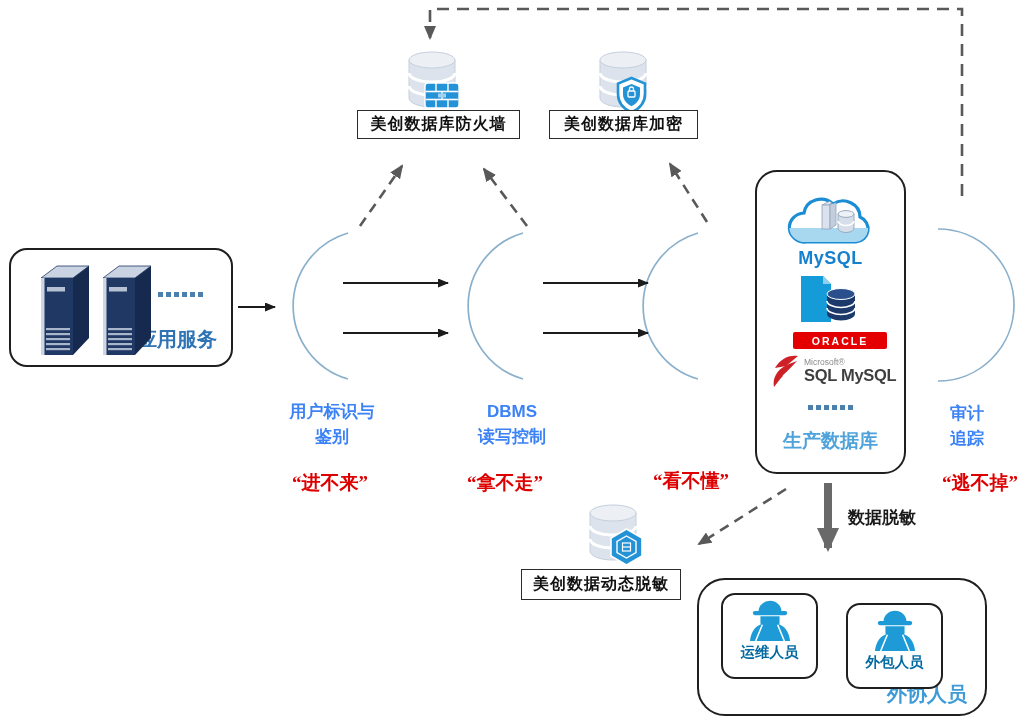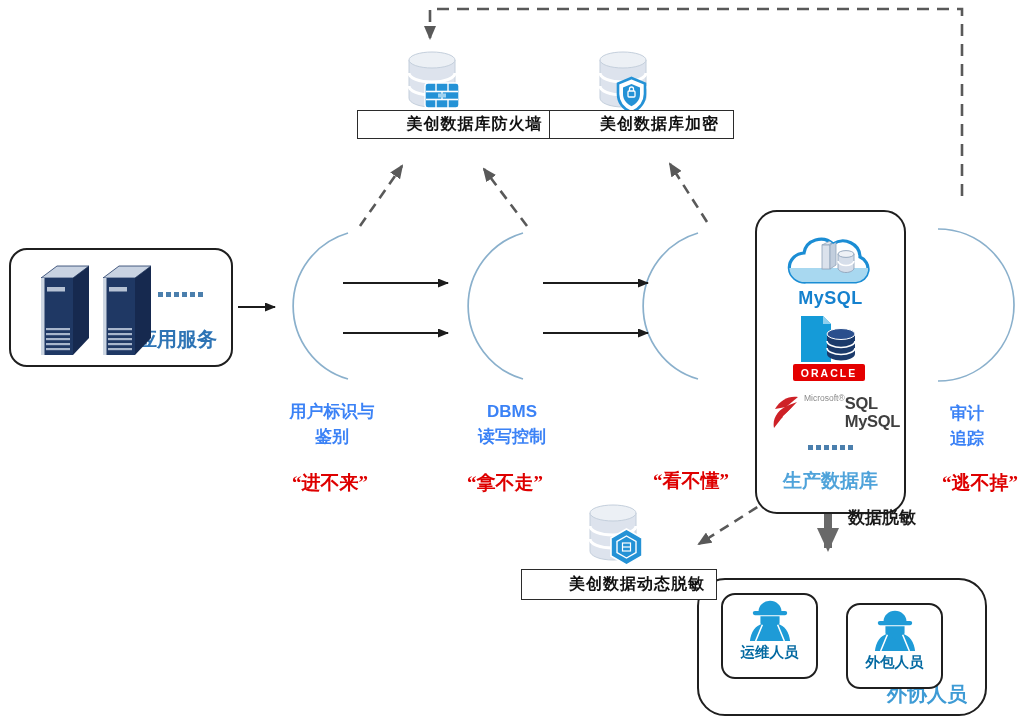--- a/index.html
+++ b/index.html
@@ -3,21 +3,21 @@
 <meta charset="utf-8">
 <style>
   html,body{margin:0;padding:0;background:#fff;}
   .canvas{position:relative;width:1028px;height:720px;background:#ffffff;overflow:hidden;
           font-family:"Liberation Sans",sans-serif;}
   .lines{position:absolute;left:0;top:0;z-index:1;}
   .abs{position:absolute;}
   .round-box{position:absolute;background:#fff;border:2px solid #1f1f1f;z-index:2;}
   .tag-box{position:absolute;background:#fff;border:1px solid #2b2b2b;z-index:3;
            display:flex;align-items:center;justify-content:center;
-           font-size:16px;font-weight:bold;color:#111;letter-spacing:1px;white-space:nowrap;padding-left:36px;}
+           font-size:16px;font-weight:bold;color:#111;letter-spacing:1px;white-space:nowrap;}
   .stage{position:absolute;width:150px;text-align:center;font-weight:bold;color:#3b82f6;
          font-size:17px;line-height:1.45;z-index:2;}
   .quote{position:absolute;width:150px;text-align:center;font-weight:bold;color:#de0000;
          font-size:19px;z-index:2;font-family:"Liberation Serif",serif;white-space:nowrap;}
   .blue-serif{font-family:"Liberation Serif",serif;font-weight:bold;color:#2e74b5;}
   .dots{position:absolute;display:flex;gap:3px;align-items:center;z-index:3;}
   .dot-sq{width:5px;height:5px;background:#4b7fad;display:inline-block;}
   .icon{position:absolute;z-index:2;line-height:0;}
   .prod-child{position:absolute;left:0;width:100%;text-align:center;}
   .oracle-tag{position:absolute;background:#e40000;color:#fff;display:flex;align-items:center;
@@ -172,21 +172,21 @@
   <div class="quote" style="left:430px;top:470px;">“拿不走”</div>
 
   <div class="quote" style="left:616px;top:468px;">“看不懂”</div>
 
   <div class="stage" style="left:892px;top:402px;">
     <div>审计</div>
     <div>追踪</div>
   </div>
   <div class="quote" style="left:905px;top:470px;">“逃不掉”</div>
 
-  <div class="round-box" style="left:755px;top:170px;width:147px;height:300px;border-radius:22px;margin-top:40px;">
+  <div class="round-box" style="left:755px;top:170px;width:147px;height:300px;border-radius:22px;">
 
     <div class="icon" style="left:23px;top:16px;">
       <svg width="100" height="60" viewBox="0 0 100 60">
         <defs>
             <clipPath id="cloudclip">
           <path d="M26,54 h50 a13,13 0 0 0 4,-25 a17,16 0 0 0 -27,-13 a17,16 0 0 0 -29,9 a14,13 0 0 0 2,29 z"></path>
         </clipPath>
           </defs>
         <path d="M26,54 h50 a13,13 0 0 0 4,-25 a17,16 0 0 0 -27,-13 a17,16 0 0 0 -29,9 a14,13 0 0 0 2,29 z" fill="#ffffff" stroke="#1b8dd4" stroke-width="3.2"></path>
         <rect x="6" y="40" width="88" height="16" fill="#a8d8f0" clip-path="url(#cloudclip)"></rect>
@@ -205,31 +205,31 @@
     <div class="icon" style="left:40px;top:100px;">
       <svg width="64" height="52" viewBox="0 0 64 52">
         <path d="M4,4 h22 l8,8 v38 h-30 z" fill="#159bd8"></path>
         <polygon points="26,4 34,12 26,12" fill="#8fd0ee"></polygon>
         <path d="M30,22 v20 c0,3.5 6.5,6.5 14,6.5 s14,-3 14,-6.5 V22 z" fill="#1b3a6b"></path>
         <ellipse cx="44" cy="22" rx="14" ry="5.5" fill="#2a4f8d" stroke="#ffffff" stroke-width="1"></ellipse>
         <path d="M30,29 c0,3.5 6.5,6.5 14,6.5 s14,-3 14,-6.5" fill="none" stroke="#ffffff" stroke-width="1.6"></path>
         <path d="M30,36 c0,3.5 6.5,6.5 14,6.5 s14,-3 14,-6.5" fill="none" stroke="#ffffff" stroke-width="1.6"></path>
       </svg>
     </div>
-    <div class="oracle-tag" style="left:36px;top:152px;width:72px;height:17px;border-radius:2px;">ORACLE</div>
+    <div class="oracle-tag" style="left:36px;top:160px;width:94px;height:17px;border-radius:2px;">ORACLE</div>
 
     <div class="sqlsrv" style="left:16px;top:182px;">
       <span class="icon" style="position:static;">
         <svg width="26" height="34" viewBox="0 0 26 34">
           <path d="M2,14 C7,5 16,0.5 25,2 L13,12 Z" fill="#ce2127"></path>
           <path d="M1,33 C-1,24 5,14 16,10 L24,7 L8,24 Z" fill="#ce2127"></path>
           <path d="M10,22 L20,13" stroke="#fff" stroke-width="1.2"></path>
         </svg>
       </span>
-      <span style="display:flex;flex-direction:row;align-items:flex-start;">
+      <span style="display:flex;flex-direction:column;align-items:flex-start;">
         <span class="ms">Microsoft®</span>
         <span class="ss">SQL MySQL</span>
       </span>
     </div>
 
     <div class="dots" style="left:51px;top:233px;">
         <span class="dot-sq"></span>
         <span class="dot-sq"></span>
         <span class="dot-sq"></span>
         <span class="dot-sq"></span>

